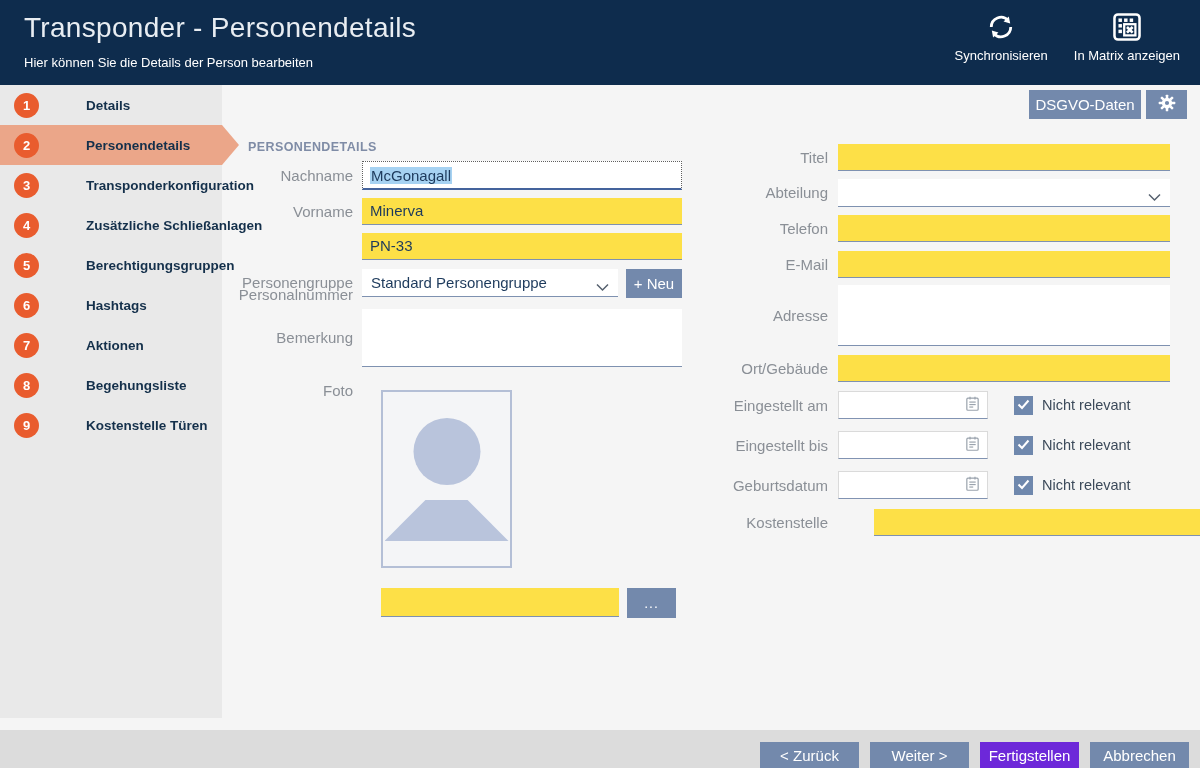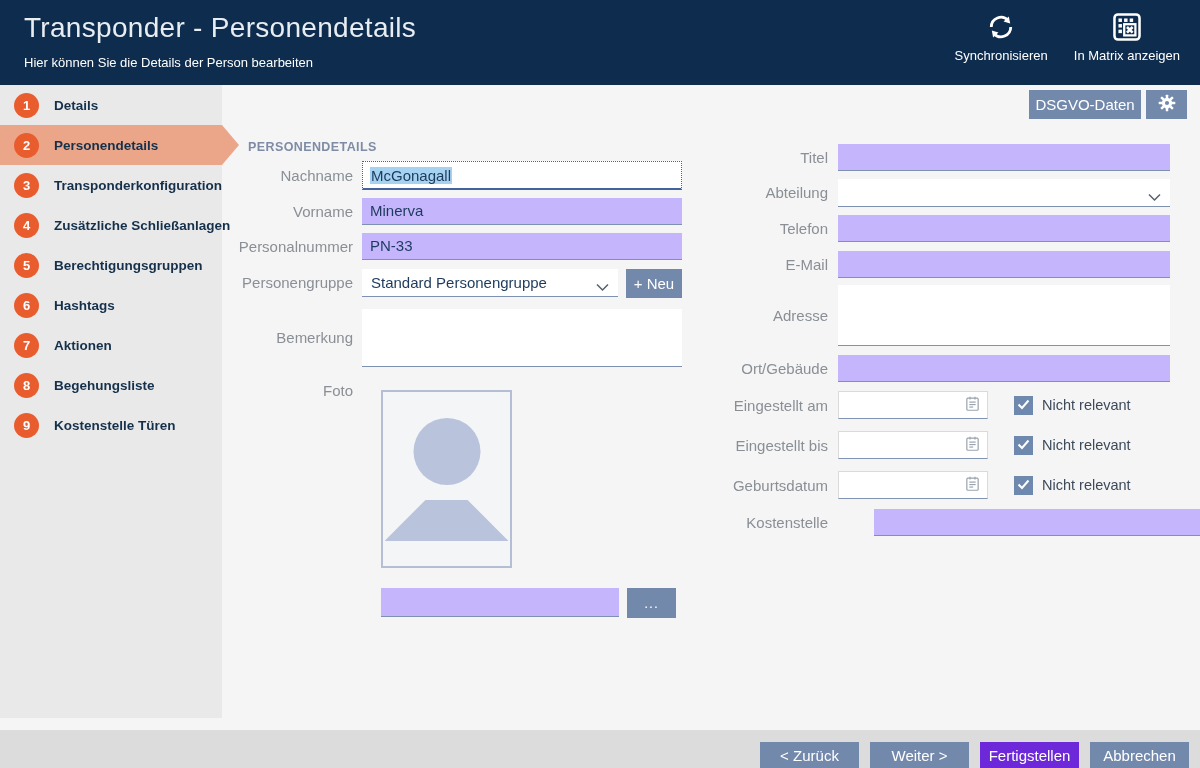--- a/index.html
+++ b/index.html
@@ -13,42 +13,42 @@
   .header-subtitle { position:absolute; left:24px; top:55px; font-size:13px; color:#ffffff; }
   .header-actions { position:absolute; right:20px; top:11px; display:flex; gap:26px; }
   .h-action { display:flex; flex-direction:column; align-items:center; cursor:pointer; color:#fff; }
   .h-action svg { width:32px; height:32px; display:block; }
   .h-action .h-label { font-size:13px; margin-top:5px; white-space:nowrap; }
 
   
   .sidebar { position:absolute; top:85px; left:0; width:222px; height:633px; background:#e9e9e9; z-index:2; }
   .side-item { position:relative; height:40px; display:flex; align-items:center; padding-left:14px; gap:15px; cursor:pointer; }
   .side-num { width:25px; height:25px; border-radius:50%; background:#e95c2e; color:#fff; display:flex; align-items:center; justify-content:center; font-size:13px; font-weight:bold; flex:none; }
-  .side-label { font-size:13.5px; font-weight:600; color:#14304b; white-space:nowrap; }
+  .side-label { font-size:13.5px; font-weight:600; color:#14304b; white-space:nowrap;margin-left:32px; }
   .side-item.active { background:#eba689; }
   .side-item.active::after { content:""; position:absolute; right:-17px; top:0; width:0; height:0;
     border-top:20px solid transparent; border-bottom:20px solid transparent; border-left:17px solid #eba689; }
 
   
   .content { position:absolute; top:85px; left:222px; width:978px; height:633px; background:#f5f5f5; z-index:1; }
   .abs { position:absolute; }
 
   .btn { background:#7389ac; color:#fff; border:none; font-family:inherit; font-size:15px; cursor:pointer; display:flex; align-items:center; justify-content:center; }
   .btn-dsgvo { left:807px; top:5px; width:112px; height:29px; }
   .btn-gear { left:924px; top:5px; width:41px; height:29px; }
   .btn-gear svg { width:20px; height:20px; }
 
   .section-title { left:26px; top:55px; font-size:12.5px; font-weight:bold; color:#7f8ca6; letter-spacing:0.4px; }
 
   .row { position:absolute; display:flex; }
   .flabel { color:#8a8f96; font-size:15px; text-align:right; white-space:nowrap; }
   .lab-l { width:140px; padding-right:9px; flex:none; }
   .lab-r { width:130px; padding-right:10px; flex:none; }
 
-  .u-input { background:#c4b5fd; border:none; border-bottom:1px solid #7e91b0; height:27px; padding:0 8px; font-size:15px; color:#1d3a5c; }
+  .u-input { background:#fde047; border:none; border-bottom:1px solid #7e91b0; height:27px; padding:0 8px; font-size:15px; color:#1d3a5c; }
   .focus-box { background:#fff; border:1px dotted #5f5f5f; border-bottom:2px solid #44639c; height:29px; display:flex; align-items:center; padding:0 7px; font-size:15px; color:#1d3a5c; }
   .sel-text { background:#a6d2f2; padding:0 1px; }
   .area { background:#fff; border:none; border-bottom:1px solid #7e91b0; }
   .dropdown { background:#fff; border-bottom:1px solid #7e91b0; height:28px; display:flex; align-items:center; justify-content:space-between; padding:0 9px; font-size:15px; color:#1d3a5c; cursor:pointer; }
   .chev { width:13px; height:9px; flex:none; }
 
   .date-input { background:#fff; border:1px solid #dadada; border-bottom:1px solid #8193b2; width:150px; height:28px; display:flex; align-items:center; justify-content:flex-end; padding:0 6px; cursor:text; }
   .date-input svg { width:17px; height:17px; }
 
   .checkbox { width:19px; height:19px; background:#6f88ad; flex:none; cursor:pointer; display:flex; align-items:center; justify-content:center; }
@@ -178,21 +178,21 @@
         <span class="sel-text">McGonagall</span>
       </div>
     </div>
 
     <div class="row" style="left:0; top:113px; width:470px;">
       <div class="flabel lab-l" style="line-height:27px;">Vorname</div>
       <div class="u-input" style="width:320px; line-height:26px;">Minerva</div>
     </div>
 
     <div class="row" style="left:0; top:148px; width:470px;">
-      <div class="flabel lab-l" style="line-height:27px;">Personalnummer</div>
+      <div class="flabel lab-l" style="line-height:27px;margin-top:48px;">Personalnummer</div>
       <div class="u-input" style="width:320px; line-height:26px;">PN-33</div>
     </div>
 
     <div class="row" style="left:0; top:184px; width:470px;">
       <div class="flabel lab-l" style="line-height:28px;">Personengruppe</div>
       <div class="dropdown" style="width:256px;gap:20px;">
         <span>Standard Personengruppe</span>
         <span class="chev">
           <svg viewBox="0 0 13 9">
               <polyline points="1,1.5 6.5,7 12,1.5" fill="none" stroke="#55606e" stroke-width="1.5"></polyline>

